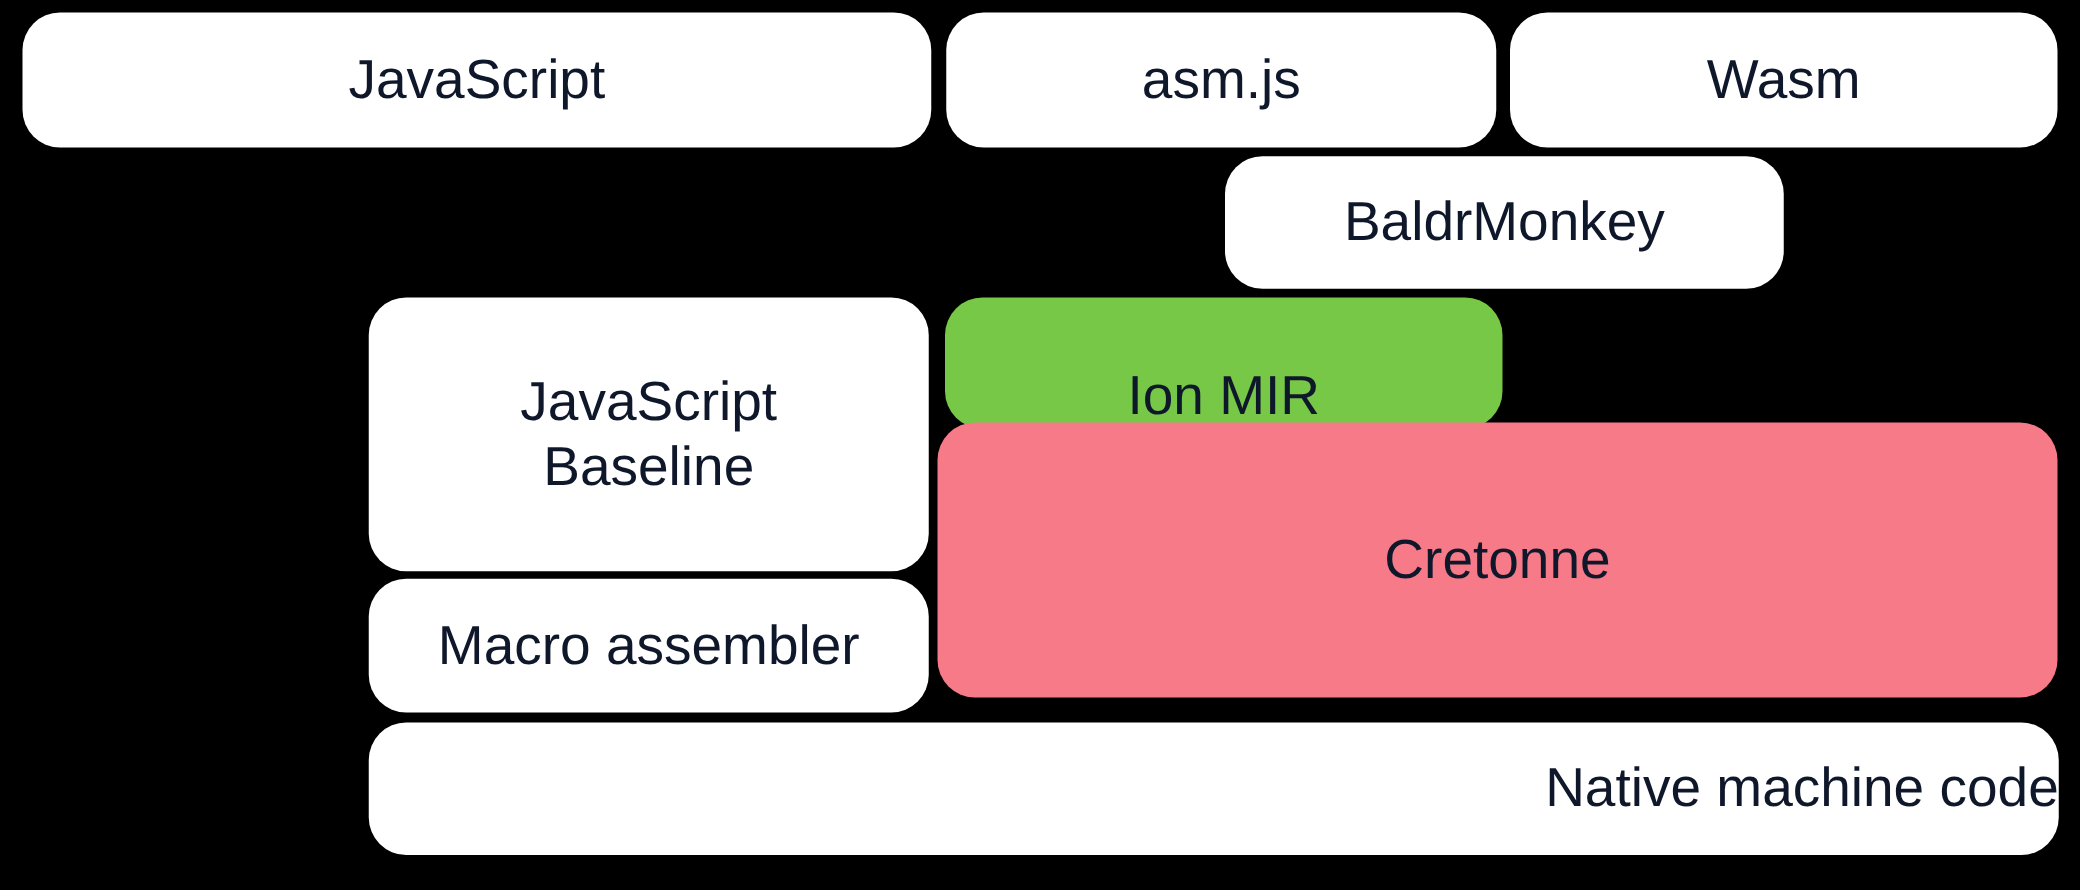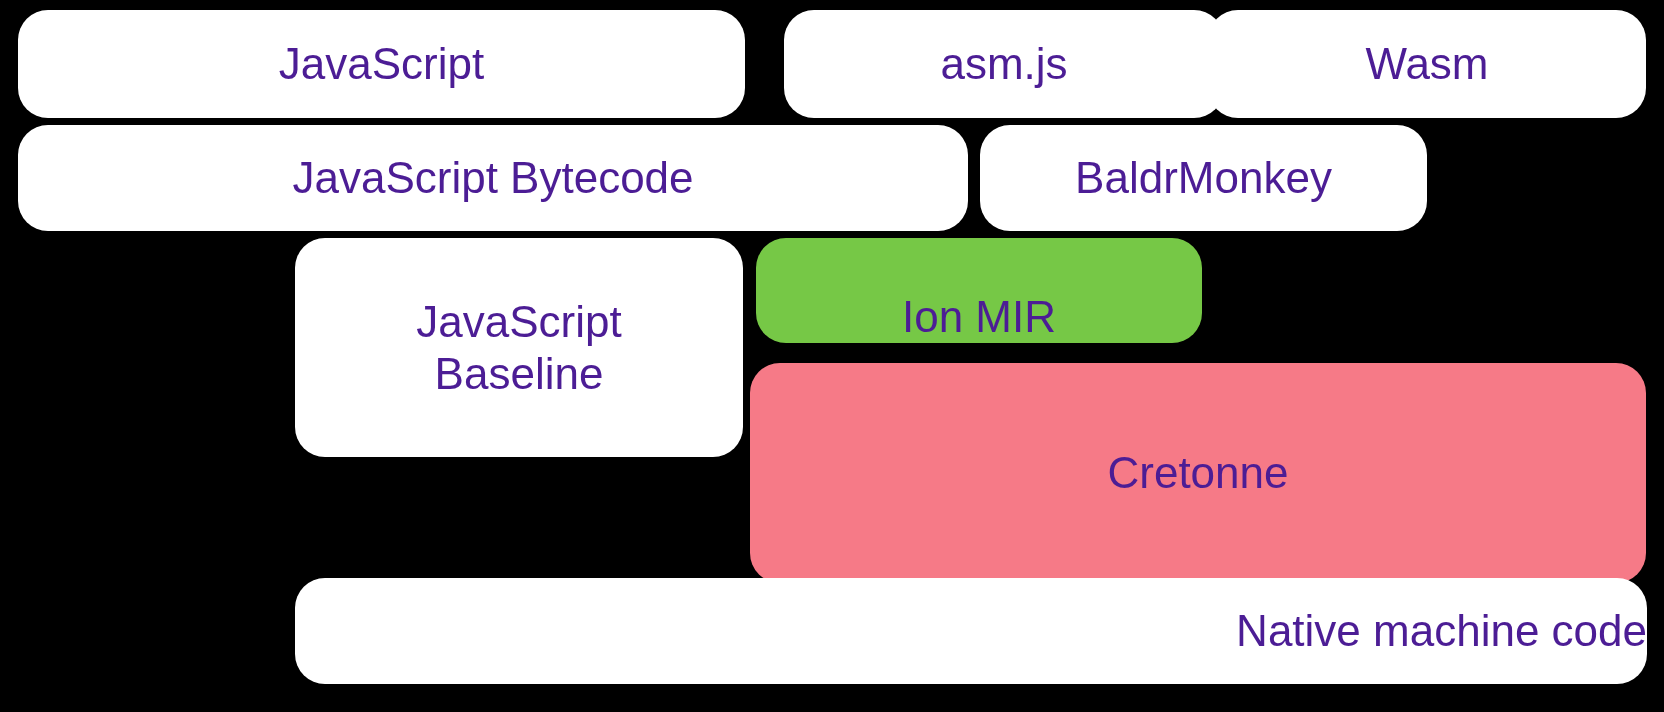--- a/index.html
+++ b/index.html
@@ -12,79 +12,79 @@
     width: 1664px;
     height: 712px;
     background: #000;
     overflow: hidden;
     font-family: "Liberation Sans", "DejaVu Sans", sans-serif;
   }
   .box {
     position: absolute;
     border-radius: 30px;
     background: #ffffff;
-    color: #4c1d95;
+    color: #0f172a;
     display: flex;
     align-items: center;
     justify-content: center;
     text-align: center;
     font-size: 44px;
     line-height: 1.18;
     white-space: pre-line;
   }
   
   #box-javascript      { left: 18px;   top: 10px;  width: 727px;  height: 108px; }
-  #box-asmjs           { left: 757px;  top: 10px;  width: 440px;  height: 108px; margin-left: 27px; }
+  #box-asmjs           { left: 757px;  top: 10px;  width: 440px;  height: 108px; }
   #box-wasm            { left: 1208px; top: 10px;  width: 438px;  height: 108px; }
   #box-bytecode        { left: 18px;   top: 125px; width: 950px;  height: 106px; }
   #box-baldrmonkey     { left: 980px;  top: 125px; width: 447px;  height: 106px; }
   #box-interpreter     { left: 18px;   top: 238px; width: 267px;  height: 332px; }
   #box-baseline        { left: 295px;  top: 238px; width: 448px;  height: 219px; }
   #box-ion-mir         { left: 756px;  top: 238px; width: 446px;  height: 105px; align-items: flex-end; }
-  #box-cretonne        { left: 750px;  top: 363px; width: 896px;  height: 220px; }
+  #box-cretonne        { left: 750px;  top: 338px; width: 896px;  height: 220px; }
   #box-macro-assembler { left: 295px;  top: 463px; width: 448px;  height: 107px; }
   #box-native          { left: 295px;  top: 578px; width: 1352px; height: 106px; }
 </style>
 </head>
 <body>
 
 <div id="canvas" style="background: rgb(0, 0, 0);">
 
   <div class="box" id="box-javascript" style="background: rgb(255, 255, 255);">
     <span>JavaScript</span>
   </div>
 
   <div class="box" id="box-asmjs" style="background: rgb(255, 255, 255);">
     <span>asm.js</span>
   </div>
 
   <div class="box" id="box-wasm" style="background: rgb(255, 255, 255);">
     <span>Wasm</span>
   </div>
 
-  <div class="box" id="box-bytecode" style="background: rgb(255, 255, 255);">
-    <span>JavaScript Bytecode</span>
-  </div>
 
   <div class="box" id="box-baldrmonkey" style="background: rgb(255, 255, 255);">
     <span>BaldrMonkey</span>
   </div>
 
 
   <div class="box" id="box-baseline" style="background: rgb(255, 255, 255);">
     <span>JavaScript
 Baseline</span>
   </div>
 
   <div class="box" id="box-ion-mir" style="background: rgb(118, 200, 70);">
     <span>Ion MIR</span>
   </div>
 
   <div class="box" id="box-cretonne" style="background: rgb(246, 122, 135);">
     <span>Cretonne</span>
   </div>
 
+  <div class="box" id="box-macro-assembler" style="background: rgb(255, 255, 255);">
+    <span>Macro assembler</span>
+  </div>
 
   <div class="box" id="box-native" style="background: rgb(255, 255, 255); justify-content: flex-end;">
     <span>Native machine code</span>
   </div>
 
 </div>
 
 </body></html>

